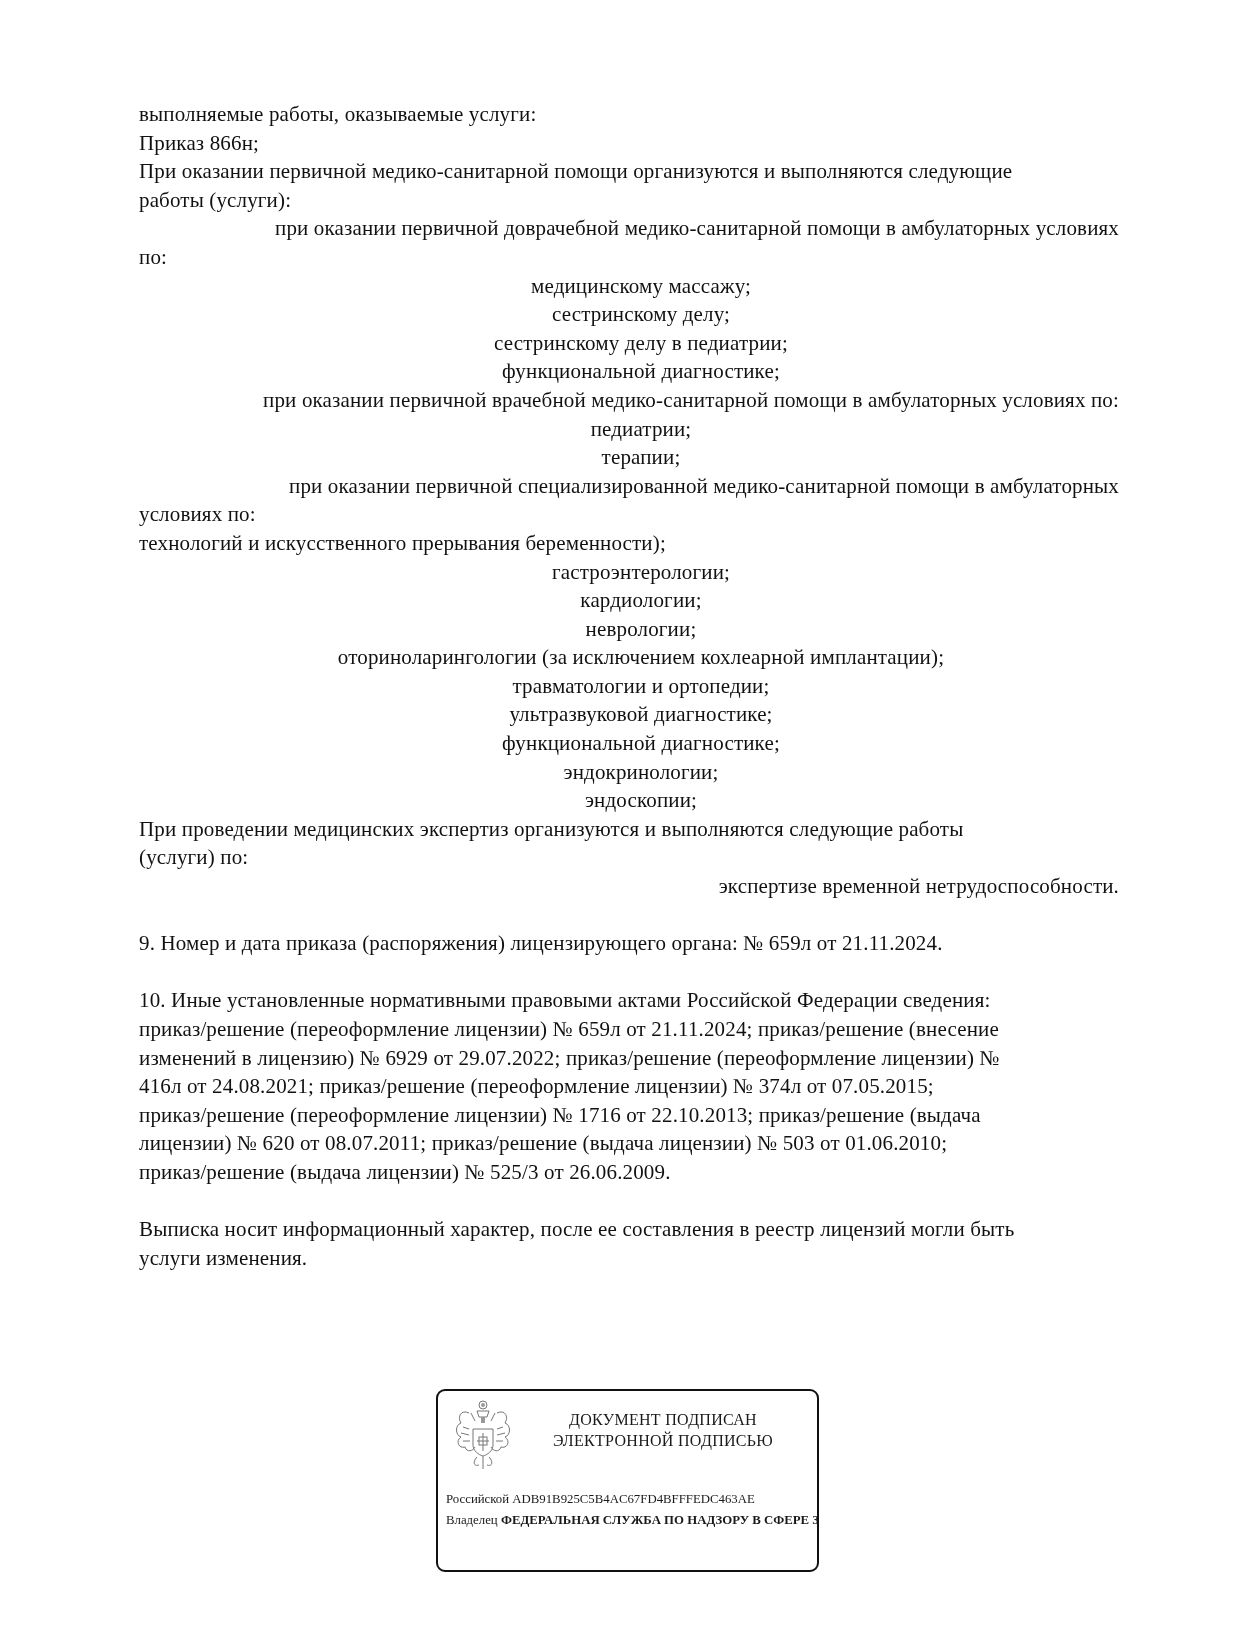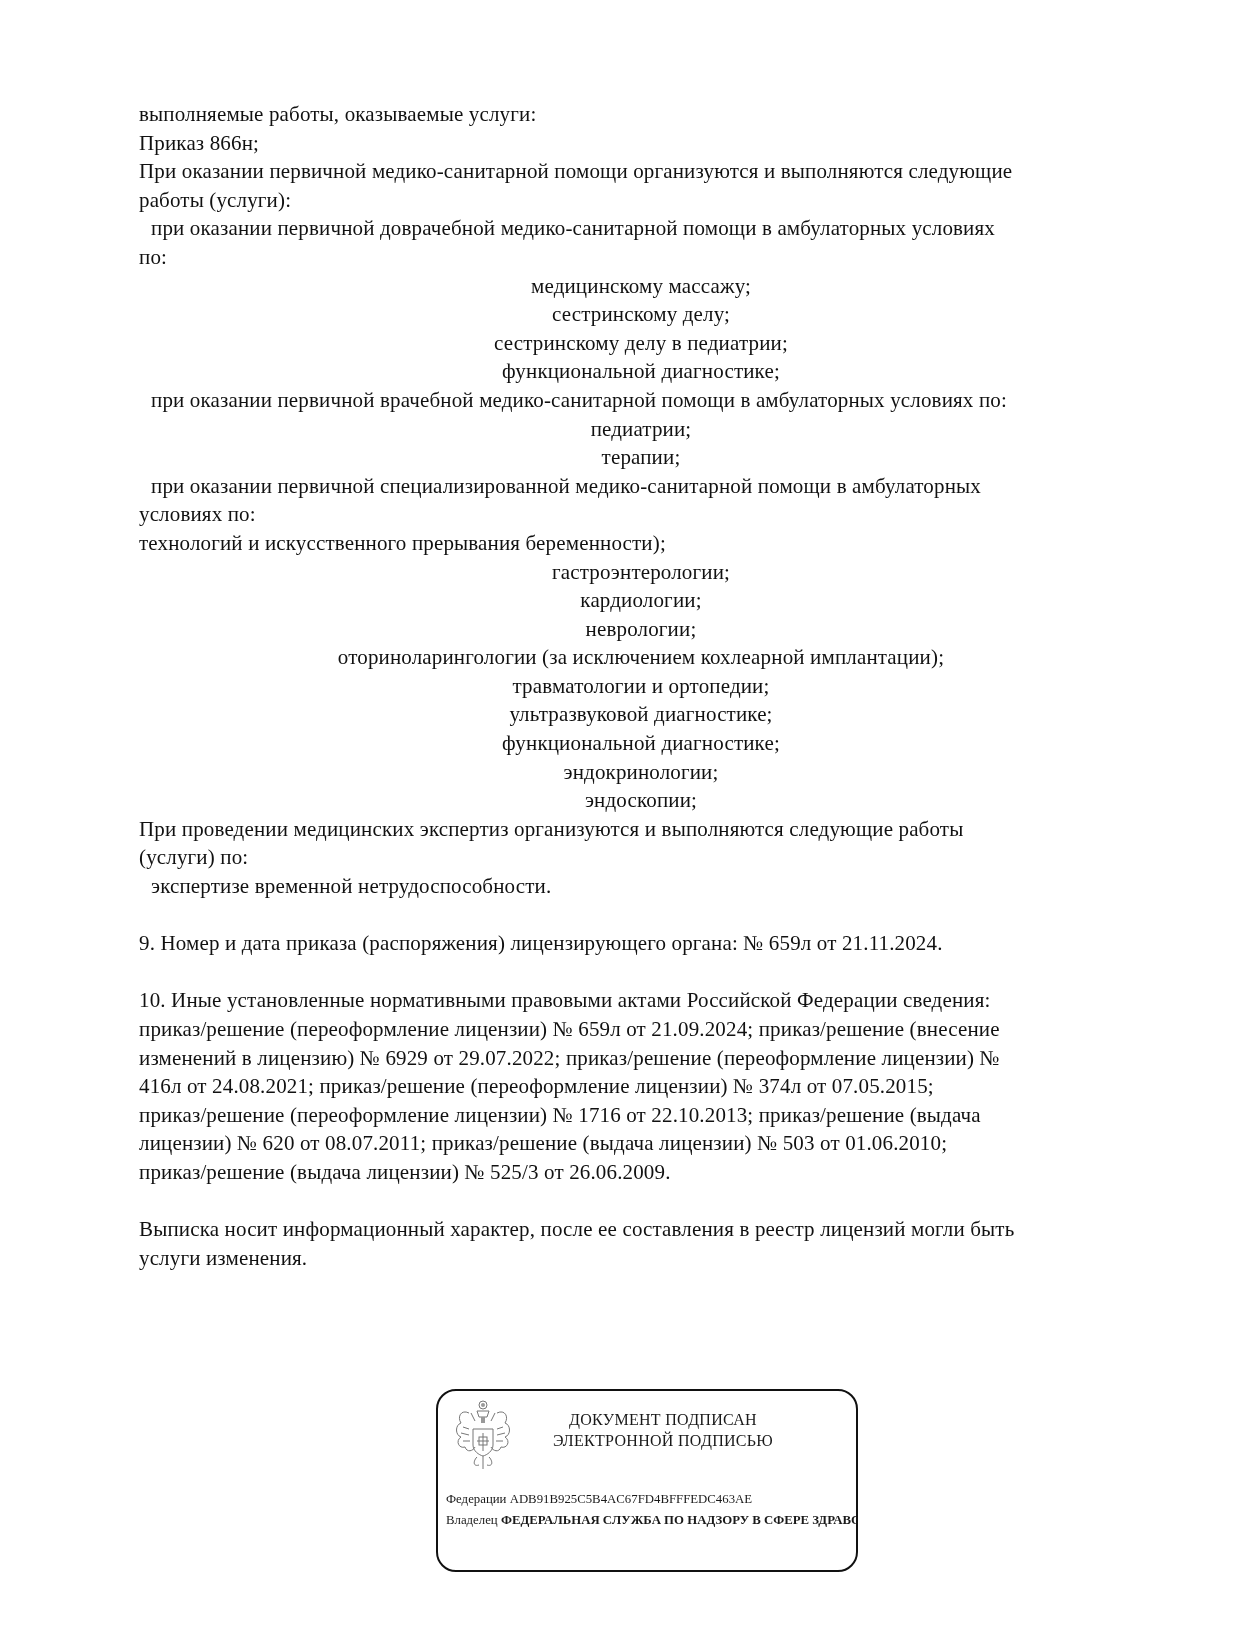--- a/index.html
+++ b/index.html
@@ -1,24 +1,24 @@
 <!DOCTYPE html>
 <html><head>
 <meta charset="utf-8">
 <style>
   html, body { margin: 0; padding: 0; background: #ffffff; }
   body { width: 1240px; height: 1650px; position: relative; overflow: hidden;
          font-family: "Liberation Serif", "DejaVu Serif", serif; color: #111; }
   .content { position: absolute; left: 139px; top: 100px; width: 980px;
              font-size: 21px; line-height: 28.6px; letter-spacing: 0.15px; }
   .line { white-space: pre; display: block; min-height: 28.6px; font-family: Liberation Serif, serif; }
-  .ind1 { padding-left: 12px; }
+  .ind1 { padding-left: 12px; text-align: right; }
   .ind2 { padding-left: 24px; text-align: center; }
-  .stamp { position: absolute; left: 436px; top: 1389px; width: 422px; height: 183px;
-           border: 2.5px solid #111; border-radius: 20px; overflow: hidden; box-sizing: border-box; }
+  .stamp { position: absolute; left: 436px; top: 1389px; width: 383px; height: 183px;
+           border: 2.5px solid #111; border-radius: 9px; overflow: hidden; box-sizing: border-box; }
   .emblem { position: absolute; left: 13px; top: 8px; width: 64px; height: 72px; }
   .stamp-title { position: absolute; left: 90px; top: 18px; width: 270px; text-align: center;
                  font-size: 16px; line-height: 21px; letter-spacing: 0.3px; color: #1a1a1a; }
   .stamp-info { position: absolute; left: 8px; top: 98px; font-size: 12.8px; line-height: 21px;
                 white-space: nowrap; color: #1a1a1a; }
   .stamp-info b { font-weight: bold; }
 </style>
 </head>
 <body>
 
@@ -48,21 +48,21 @@
     <div class="line ind2">функциональной диагностике;</div>
     <div class="line ind2">эндокринологии;</div>
     <div class="line ind2">эндоскопии;</div>
     <div class="line">При проведении медицинских экспертиз организуются и выполняются следующие работы</div>
     <div class="line">(услуги) по:</div>
     <div class="line ind1">экспертизе временной нетрудоспособности.</div>
     <div class="line"></div>
     <div class="line">9. Номер и дата приказа (распоряжения) лицензирующего органа: № 659л от 21.11.2024.</div>
     <div class="line"></div>
     <div class="line">10. Иные установленные нормативными правовыми актами Российской Федерации сведения:</div>
-    <div class="line">приказ/решение (переоформление лицензии) № 659л от 21.09.2024; приказ/решение (внесение</div>
+    <div class="line">приказ/решение (переоформление лицензии) № 659л от 21.11.2024; приказ/решение (внесение</div>
     <div class="line">изменений в лицензию) № 6929 от 29.07.2022; приказ/решение (переоформление лицензии) №</div>
     <div class="line">416л от 24.08.2021; приказ/решение (переоформление лицензии) № 374л от 07.05.2015;</div>
     <div class="line">приказ/решение (переоформление лицензии) № 1716 от 22.10.2013; приказ/решение (выдача</div>
     <div class="line">лицензии) № 620 от 08.07.2011; приказ/решение (выдача лицензии) № 503 от 01.06.2010;</div>
     <div class="line">приказ/решение (выдача лицензии) № 525/3 от 26.06.2009.</div>
     <div class="line"></div>
     <div class="line">Выписка носит информационный характер, после ее составления в реестр лицензий могли быть</div>
     <div class="line">услуги изменения.</div>
   </div>
 
@@ -84,21 +84,21 @@
       <circle cx="32" cy="6" r="2"></circle>
       <rect x="30" y="18" width="4" height="6"></rect>
     </g>
   </svg>
   <div class="stamp-title">
     <div>ДОКУМЕНТ ПОДПИСАН</div>
     <div>ЭЛЕКТРОННОЙ ПОДПИСЬЮ</div>
   </div>
   <div class="stamp-info">
     <div>
-      <span>Федерации</span>
+      <span>Российской</span>
       <span>ADB91B925C5B4AC67FD4BFFFEDC463AE</span>
     </div>
     <div>
       <span>Владелец</span>
       <b>ФЕДЕРАЛЬНАЯ СЛУЖБА ПО НАДЗОРУ В СФЕРЕ ЗДРАВООХРАНЕНИЯ</b>
     </div>
   </div>
 </div>
 
 </body></html>

